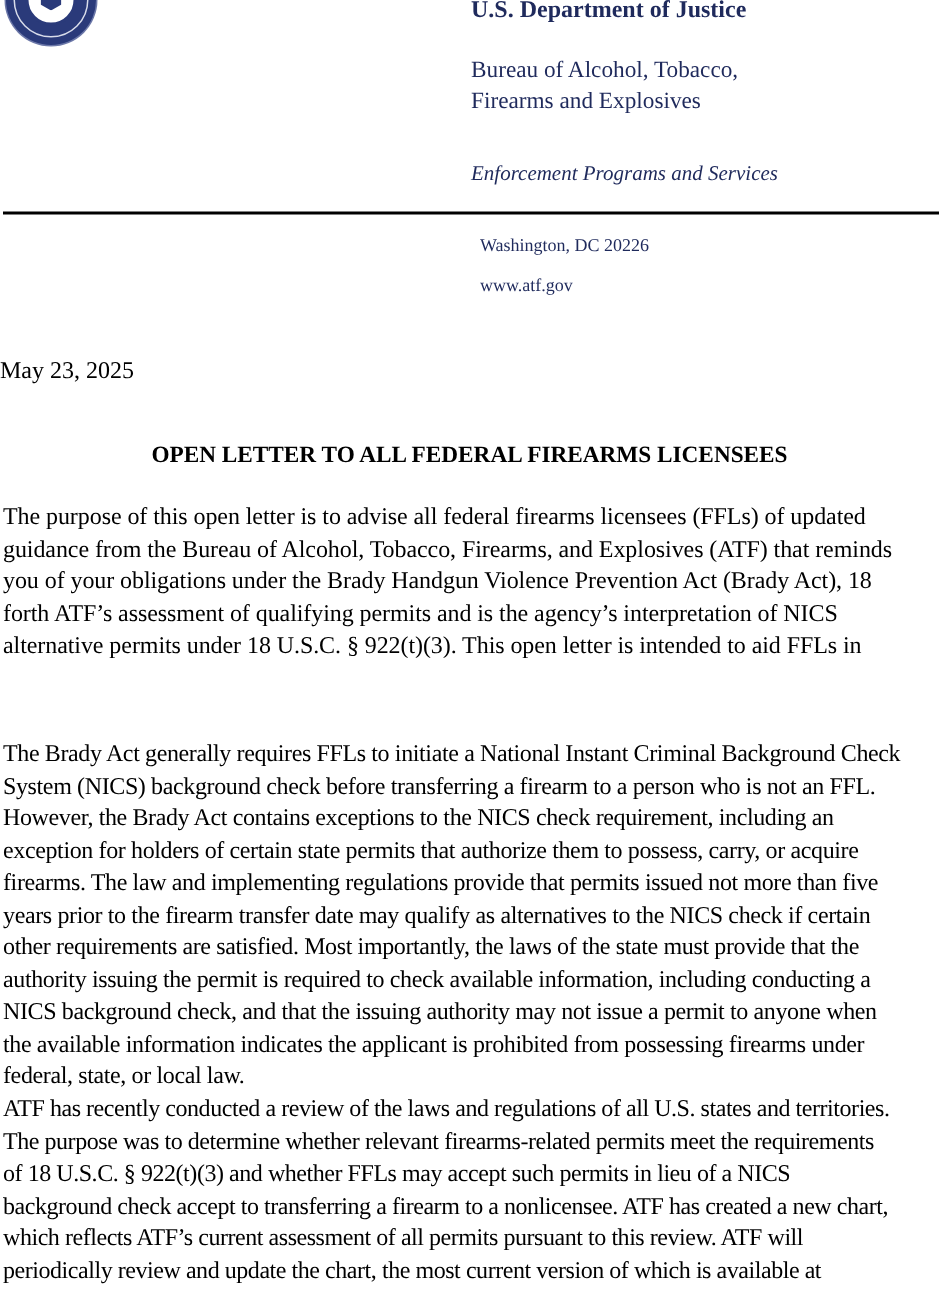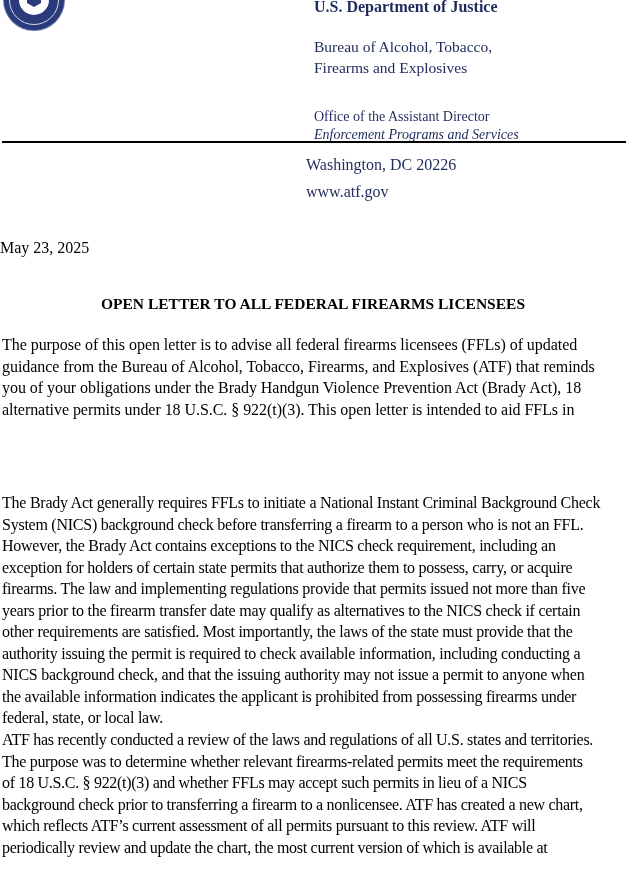--- a/index.html
+++ b/index.html
@@ -25,21 +25,21 @@
     background: #2a3a7a; clip-path: polygon(0 0, 100% 0, 100% 60%, 50% 100%, 0 60%);
   }
   .hdr { position: absolute; left: 314px; color: #1f2a5c; }
   .hdr-doj { top: -2px; font-size: 16px; font-weight: bold; }
   .hdr-bureau { top: 36px; font-size: 15.5px; line-height: 21px; }
   .hdr-office { top: 108px; font-size: 14px; line-height: 18px; }
   .hdr-office .ital { font-style: italic; }
   .rule {
     position: absolute; left: 2px; top: 141px; width: 624px; height: 2px; background: #000;
   }
-  .hdr-small { position: absolute; left: 306px; font-size: 16px; color: #1f2a5c; }
+  .hdr-small { position: absolute; left: 320px; font-size: 12px; color: #1f2a5c; }
   .hdr-addr { top: 156px; }
   .hdr-web { top: 183px; }
   .date {
     position: absolute; left: 0; width: 626px; top: 239px; font-size: 16px;
   }
   .title {
     position: absolute; left: 0; width: 626px; top: 295px; text-align: center;
     font-size: 15.5px; font-weight: bold;
   }
   .para {
@@ -59,36 +59,36 @@
   <div class="inner"></div>
   <div class="shield"></div>
 </div>
 
 <div class="hdr hdr-doj">U.S. Department of Justice</div>
 <div class="hdr hdr-bureau">
   <span class="line">Bureau of Alcohol, Tobacco,</span>
   <span class="line">Firearms and Explosives</span>
 </div>
 <div class="hdr hdr-office">
-  <span class="line">Office of the Assistant Director</span>
   <span class="line ital">Enforcement Programs and Services</span>
 </div>
 
 <div class="rule"></div>
 
 <div class="hdr-small hdr-addr">Washington, DC 20226</div>
 <div class="hdr-small hdr-web">www.atf.gov</div>
 
 <div class="date">May 23, 2025</div>
 <div class="title">OPEN LETTER TO ALL FEDERAL FIREARMS LICENSEES</div>
 
 <p class="para p1">
   <span class="line">The purpose of this open letter is to advise all federal firearms licensees (FFLs) of updated</span>
   <span class="line">guidance from the Bureau of Alcohol, Tobacco, Firearms, and Explosives (ATF) that reminds</span>
   <span class="line">you of your obligations under the Brady Handgun Violence Prevention Act (Brady Act), 18</span>
+  <span class="line">forth ATF’s assessment of qualifying permits and is the agency’s interpretation of NICS</span>
   <span class="line">alternative permits under 18 U.S.C. § 922(t)(3). This open letter is intended to aid FFLs in</span>
 </p>
 
 <p class="para p2">
   <span class="line">The Brady Act generally requires FFLs to initiate a National Instant Criminal Background Check</span>
   <span class="line">System (NICS) background check before transferring a firearm to a person who is not an FFL.</span>
   <span class="line">However, the Brady Act contains exceptions to the NICS check requirement, including an</span>
   <span class="line">exception for holders of certain state permits that authorize them to possess, carry, or acquire</span>
   <span class="line">firearms. The law and implementing regulations provide that permits issued not more than five</span>
   <span class="line">years prior to the firearm transfer date may qualify as alternatives to the NICS check if certain</span>
@@ -96,16 +96,16 @@
   <span class="line">authority issuing the permit is required to check available information, including conducting a</span>
   <span class="line">NICS background check, and that the issuing authority may not issue a permit to anyone when</span>
   <span class="line">the available information indicates the applicant is prohibited from possessing firearms under</span>
   <span class="line">federal, state, or local law.</span>
 </p>
 
 <p class="para p3">
   <span class="line">ATF has recently conducted a review of the laws and regulations of all U.S. states and territories.</span>
   <span class="line">The purpose was to determine whether relevant firearms-related permits meet the requirements</span>
   <span class="line">of 18 U.S.C. § 922(t)(3) and whether FFLs may accept such permits in lieu of a NICS</span>
-  <span class="line">background check prior to transferring a firearm to a nonlicensee. ATF has created a new chart,</span>
+  <span class="line">background check accept to transferring a firearm to a nonlicensee. ATF has created a new chart,</span>
   <span class="line">which reflects ATF’s current assessment of all permits pursuant to this review. ATF will</span>
   <span class="line">periodically review and update the chart, the most current version of which is available at</span>
 </p>
 
 </body></html>

